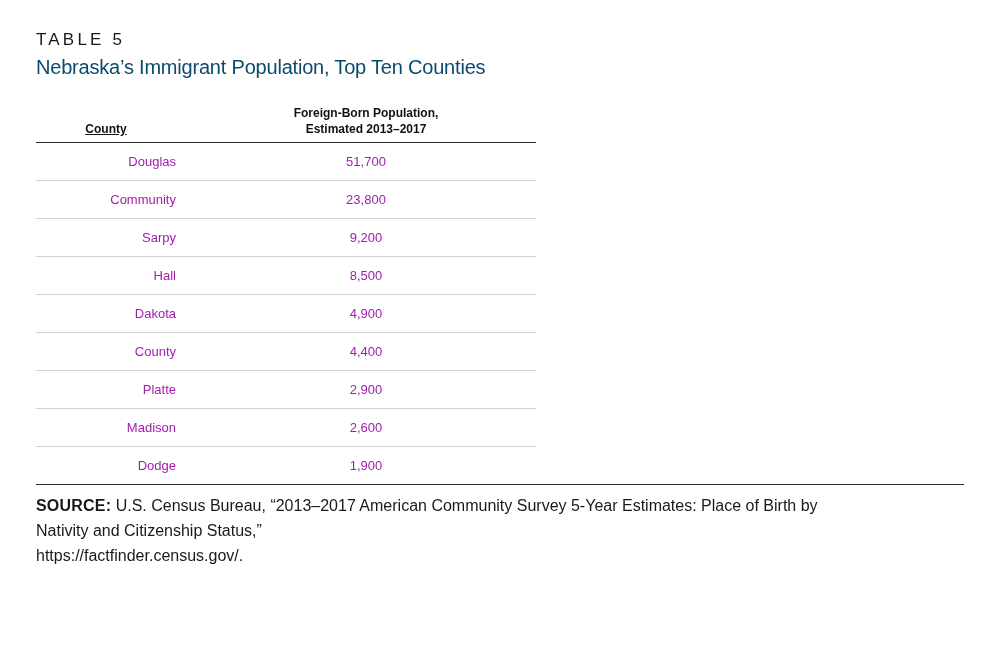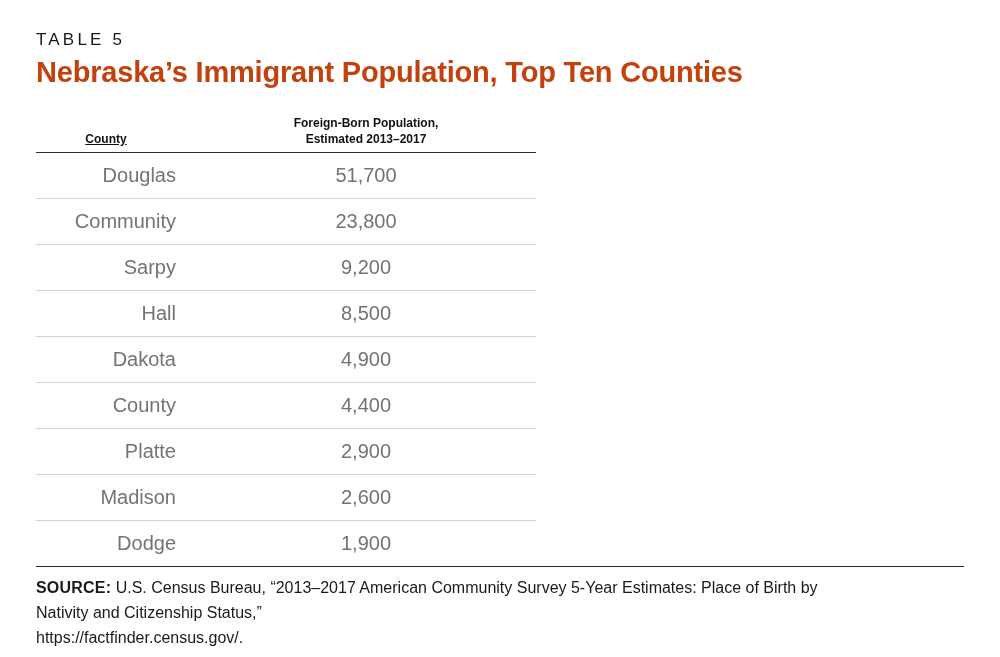--- a/index.html
+++ b/index.html
@@ -23,23 +23,23 @@
   }
   .table-label {
     font-size: 17px;
     font-weight: 400;
     letter-spacing: 3.2px;
     color: #1a1a1a;
     margin: 0 0 6px 0;
     font-family: "Liberation Sans", sans-serif;
   }
   .table-title {
-    font-size: 29px;
-    font-weight: bold;
-    color: #c2410c;
+    font-size: 20px;
+    font-weight: normal;
+    color: #0c4a6e;
     margin: 0 0 26px 0;
     letter-spacing: -0.2px;
   }
   table.data-table {
     border-collapse: collapse;
     width: 500px;
     margin-left: 0;
     table-layout: fixed;
   }
   table.data-table col.c-county { width: 152px; }
@@ -61,23 +61,23 @@
   }
   thead th.h-value {
     text-align: center;
     border-bottom: 1.5px solid #2b2b2b;
     padding-left: 8px;
   }
   thead th.h-value .l1 { display: block; }
   thead th.h-value .l2 { display: block; }
 
   tbody td {
-    font-size: 20px;
+    font-size: 13px;
     font-weight: 400;
-    color: #737373;
+    color: #a21caf;
     padding: 11px 0 11px 0;
     border-bottom: 1px solid #d2d2d2;
   }
   tbody td.t-county {
     text-align: right;
     padding-right: 12px;
   }
   tbody td.t-value {
     text-align: center;
     padding-left: 8px;

